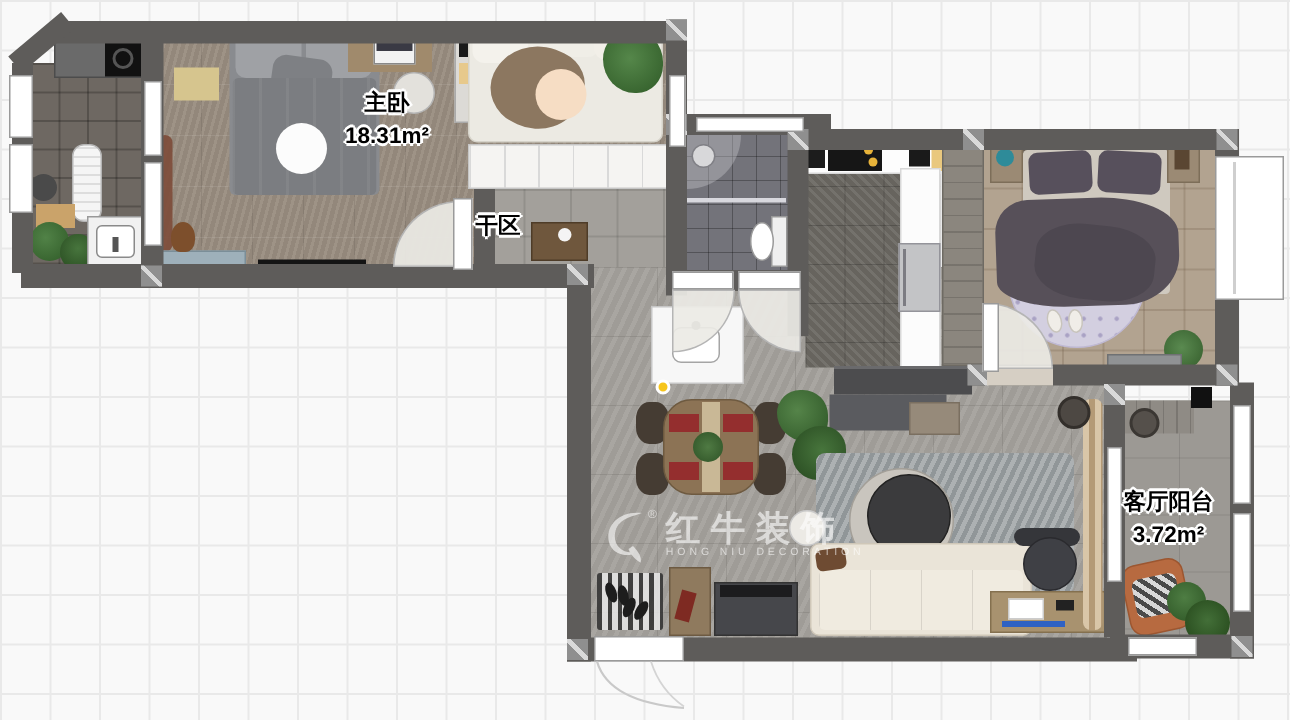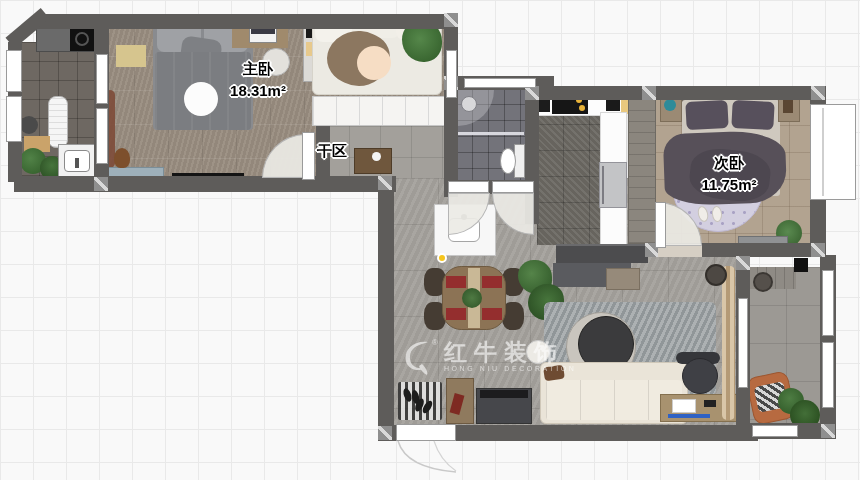--- a/index.html
+++ b/index.html
@@ -240,23 +240,23 @@
     <path d="M38 1 Q 44 20 60 31" fill="none" stroke="#d4d4d4" stroke-width="1.2"></path>
   </svg>
 
   <div class="room-label" style="left:258px;top:80px;">
     <span>主卧</span>
     <span>18.31m²</span>
   </div>
   <div class="room-label" style="left:332px;top:151px;">
     <span>干区</span>
   </div>
-  <div class="room-label" style="left:729px;top:174px;">
-    <span>次卧</span>
-    <span>11.75m²</span>
+  <div class="room-label" style="left:779px;top:346px;">
+    <span>客厅阳台</span>
+    <span>3.72m²</span>
   </div>
 
   <div id="watermark">
     <svg width="34" height="38" viewBox="0 0 34 38">
       <path d="M30 4 C12 2 4 16 9 26 C12 32 22 34 26 30 C16 32 9 24 13 14 C16 7 25 6 30 4 Z" fill="#ffffff"></path>
       <path d="M24 26 C28 30 30 34 29 37 C25 35 22 31 21 28 Z" fill="#ffffff"></path>
     </svg>
     <span style="color:#fff;font-size:8px;align-self:flex-start;">®</span>
     <div class="wm-text">
       <div class="wm-brand">红牛装饰</div>

